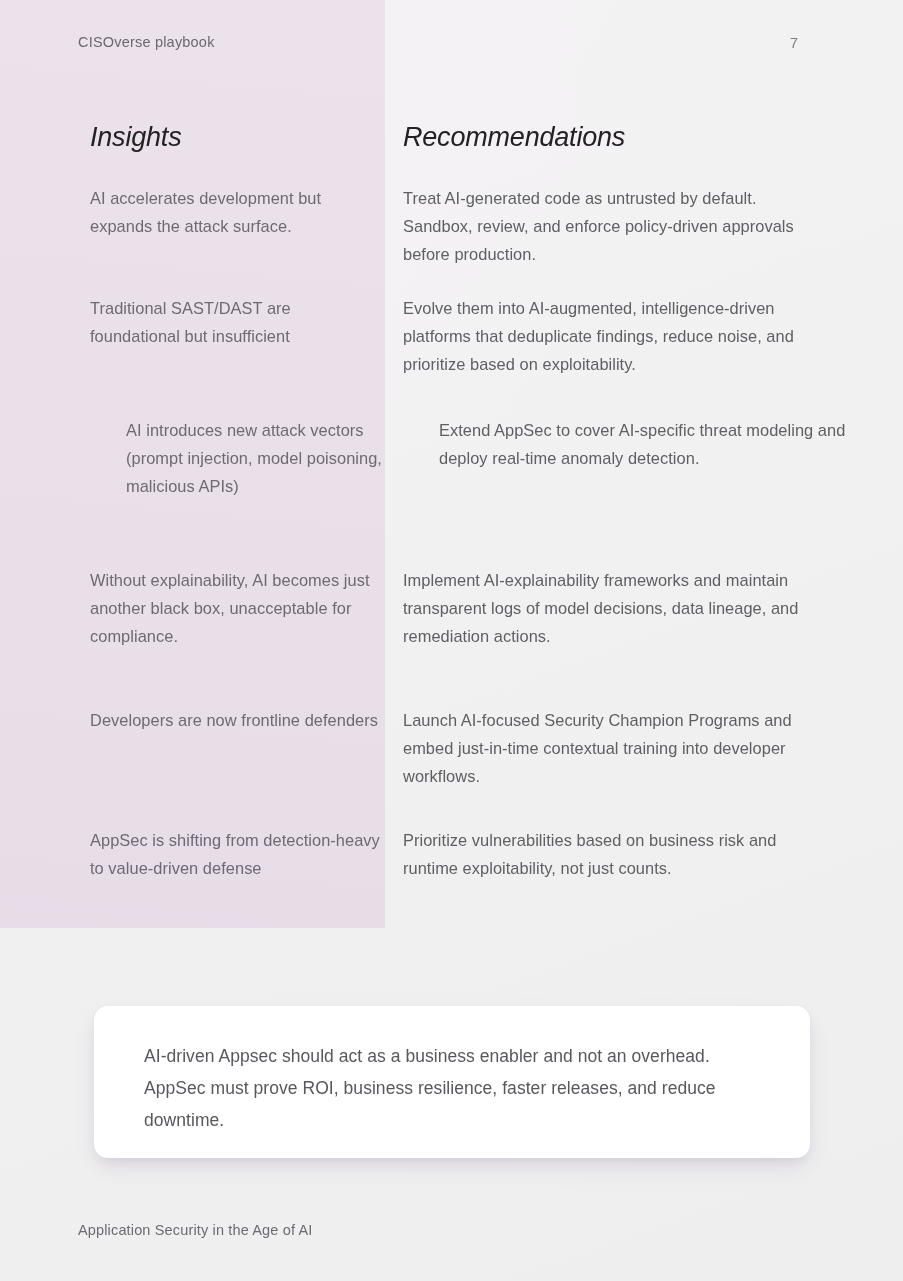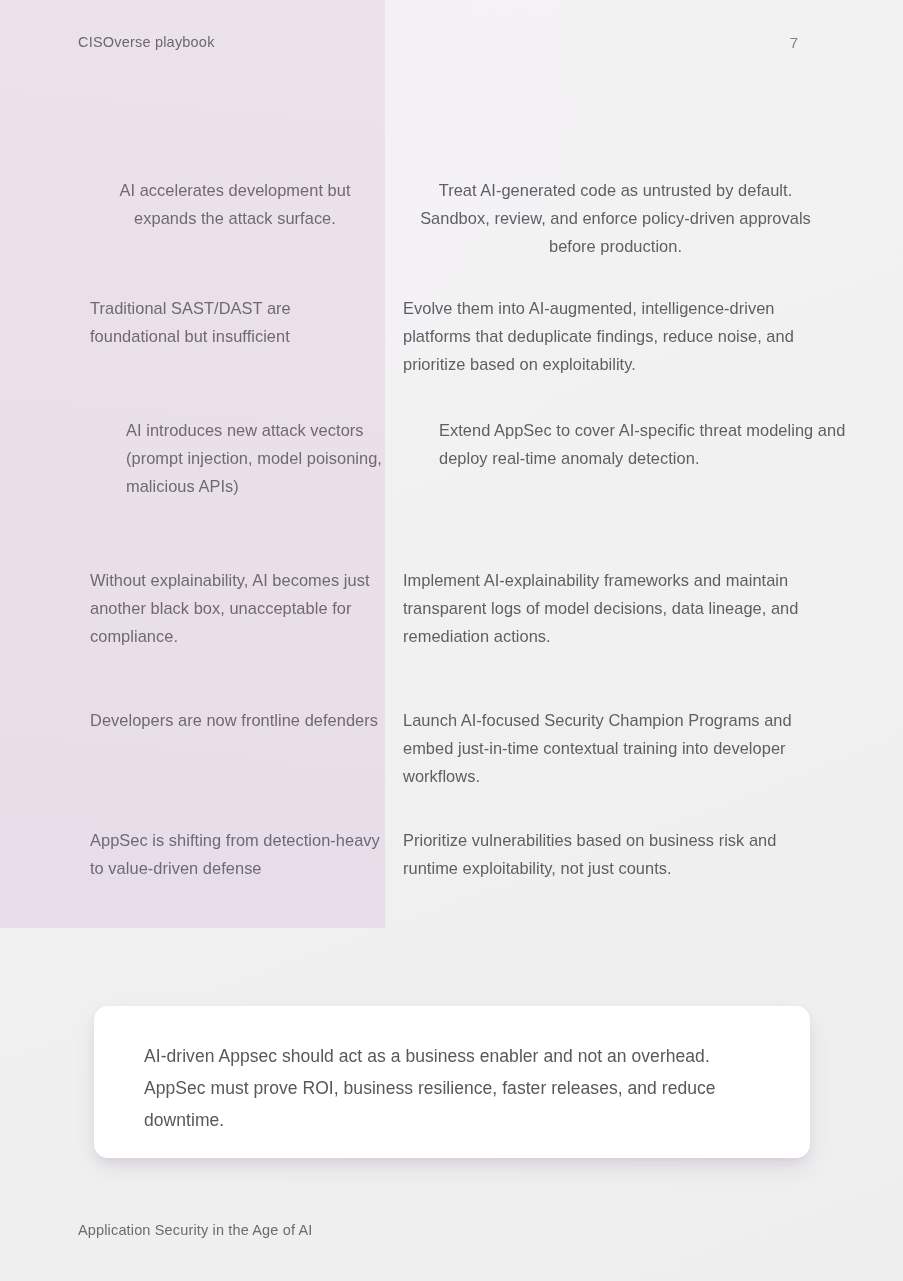--- a/index.html
+++ b/index.html
@@ -158,23 +158,27 @@
 
 <div class="page">
 
   <div class="tint-panel"></div>
 
   <div class="header">
     <div class="header-title">CISOverse playbook</div>
     <div class="page-number">7</div>
   </div>
 
+  <div class="headings">
+    <div class="heading left">Insights</div>
+    <div class="heading right">Recommendations</div>
+  </div>
 
   <div class="grid" id="grid">
-      <div class="row" style="position: absolute; left: 0px; top: 0px; text-align: center;">
+      <div class="row" style="position: absolute; left: 0px; top: 8px;">
         <div class="cell insight">AI accelerates development but expands the attack surface.</div>
         <div class="cell recommendation">Treat AI-generated code as untrusted by default. Sandbox, review, and enforce policy-driven approvals before production.</div>
       </div>
       <div class="row" style="position: absolute; left: 0px; top: 118px;">
         <div class="cell recommendation">Evolve them into AI-augmented, intelligence-driven platforms that deduplicate findings, reduce noise, and prioritize based on exploitability.</div>
         <div class="cell insight">Traditional SAST/DAST are foundational but insufficient</div>
       </div>
       <div class="row" style="position: absolute; left: 0px; top: 240px; margin-left: 36px;">
         <div class="cell insight">AI introduces new attack vectors (prompt injection, model poisoning, malicious APIs)</div>
         <div class="cell recommendation">Extend AppSec to cover AI-specific threat modeling and deploy real-time anomaly detection.</div>

